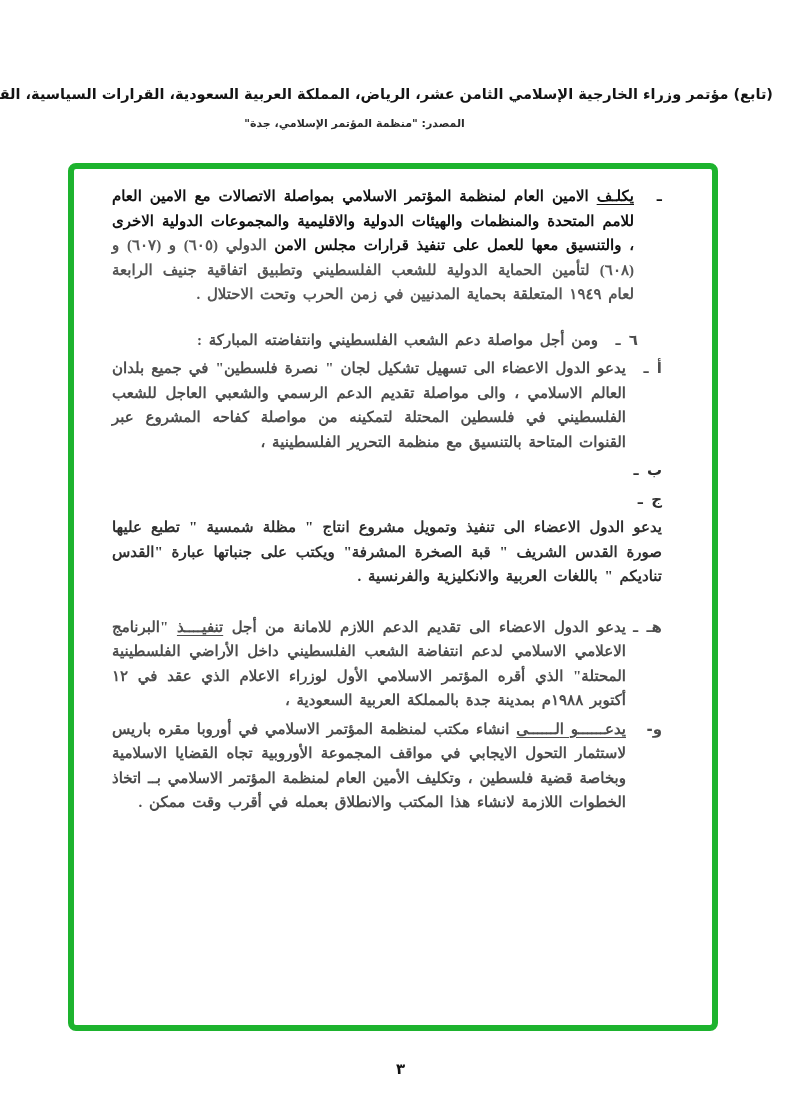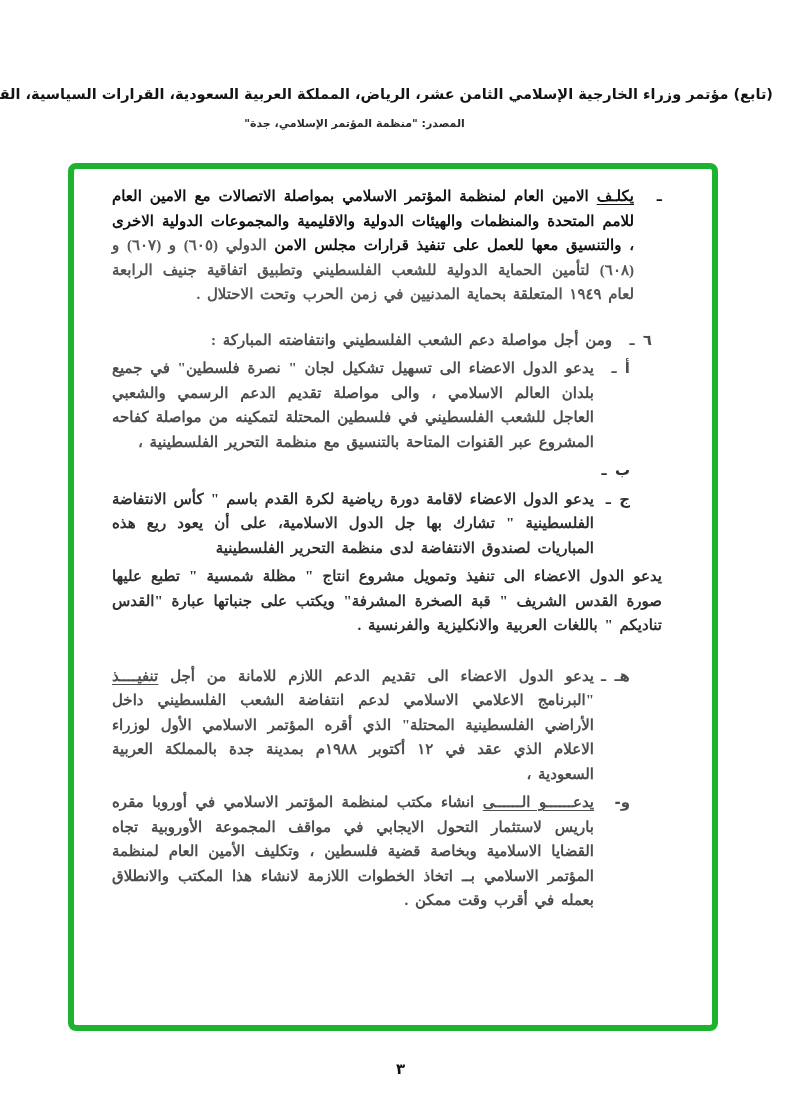--- a/index.html
+++ b/index.html
@@ -39,23 +39,23 @@
     direction:rtl;
     font-size:15px;font-weight:bold;
     line-height:24.5px;
     word-spacing:3px;
   }
   .para{display:flex;direction:rtl;margin:0;}
   .para .marker{flex:0 0 auto;white-space:nowrap;}
   .para .ptext{flex:1 1 auto;text-align:justify;font-family:Liberation Serif, serif;}
   .level-top .marker{width:28px;}
   .level-num{margin-top:21px;}
-  .level-num .marker{width:40px;margin-right:10px;}
+  .level-num .marker{width:40px;margin-right:24px;}
   .level-let{margin-top:4px;}
-  .level-let .marker{width:36px;margin-right:32px;}
+  .level-let .marker{width:36px;}
   .gap{margin-top:26px;}
   .tone-dark{color:#121212;}
   .tone-mid{color:#303030;filter:blur(0.25px);}
   .tone-faint{color:#4d4d4d;filter:blur(0.5px);}
   .seg-dark{color:#121212;}
   .seg-faint{color:#555555;}
   .u{text-decoration:underline;text-underline-offset:3px;}
   .pagenum{
     position:absolute;left:0;right:0;top:1060px;
     text-align:center;
@@ -85,21 +85,20 @@
       </div>
       <div class="para level-let tone-faint">
         <span class="marker">أ ـ</span>
         <span class="ptext"><span>يدعو الدول الاعضاء الى تسهيل تشكيل لجان " نصرة فلسطين" في جميع بلدان العالم الاسلامي ، والى مواصلة تقديم الدعم الرسمي والشعبي العاجل للشعب الفلسطيني في فلسطين المحتلة لتمكينه من مواصلة كفاحه المشروع عبر القنوات المتاحة بالتنسيق مع منظمة التحرير الفلسطينية ،</span></span>
       </div>
       <div class="para level-let tone-mid">
         <span class="marker">ب ـ</span>
       </div>
       <div class="para level-let tone-mid">
         <span class="marker">ج ـ</span>
-        <span class="ptext"><span>يدعو الدول الاعضاء لاقامة دورة رياضية لكرة القدم باسم " كأس الانتفاضة الفلسطينية " تشارك بها جل الدول الاسلامية، على أن يعود ريع هذه المباريات لصندوق الانتفاضة لدى منظمة التحرير الفلسطينية</span></span>
       </div>
       <div class="para level-let tone-mid">
         <span class="ptext"><span>يدعو الدول الاعضاء الى تنفيذ وتمويل مشروع انتاج " مظلة شمسية " تطبع عليها صورة القدس الشريف " قبة الصخرة المشرفة" ويكتب على جنباتها عبارة "القدس تناديكم " باللغات العربية والانكليزية والفرنسية .</span></span>
       </div>
       <div class="para level-let tone-faint gap">
         <span class="marker">هـ ـ</span>
         <span class="ptext"><span>يدعو الدول الاعضاء الى تقديم الدعم اللازم للامانة من أجل </span><span class="u">تنفيــــذ</span><span> "البرنامج الاعلامي الاسلامي لدعم انتفاضة الشعب الفلسطيني داخل الأراضي الفلسطينية المحتلة" الذي أقره المؤتمر الاسلامي الأول لوزراء الاعلام الذي عقد في ١٢ أكتوبر ١٩٨٨م بمدينة جدة بالمملكة العربية السعودية ،</span></span>
       </div>
       <div class="para level-let tone-faint">
         <span class="marker">و-</span>

